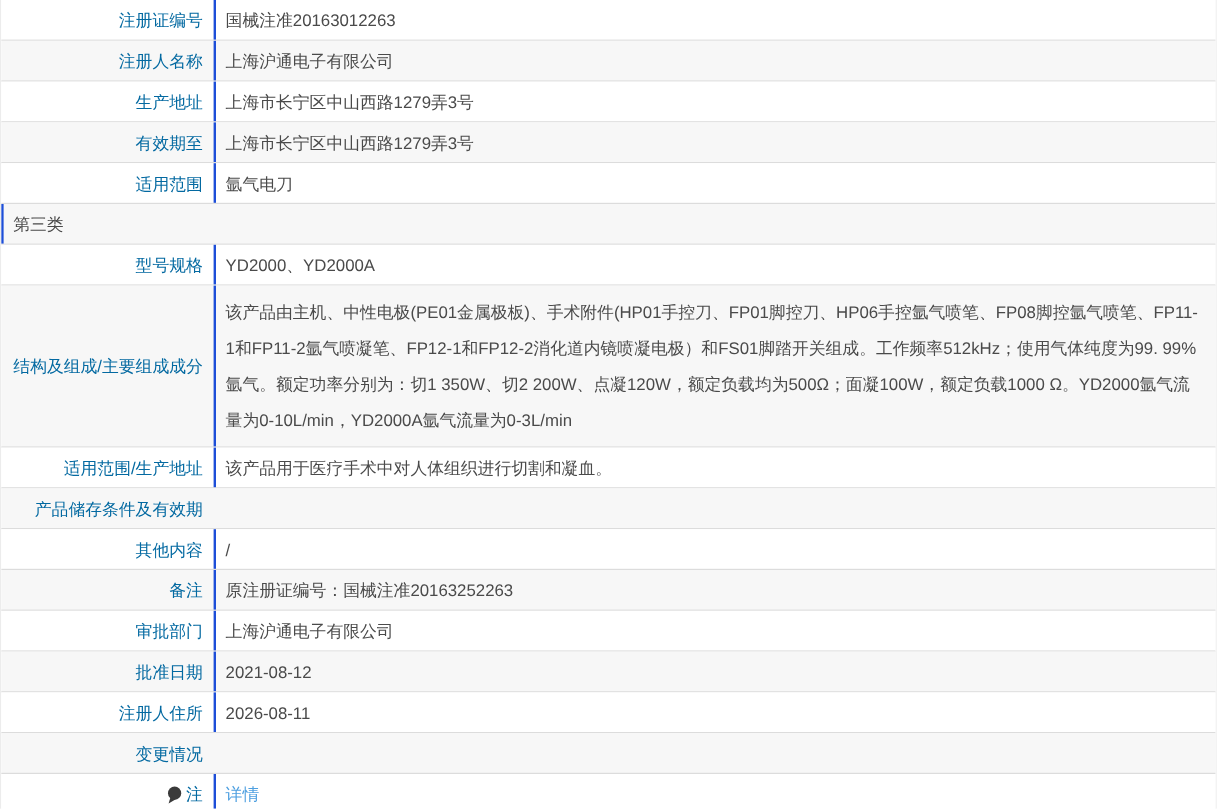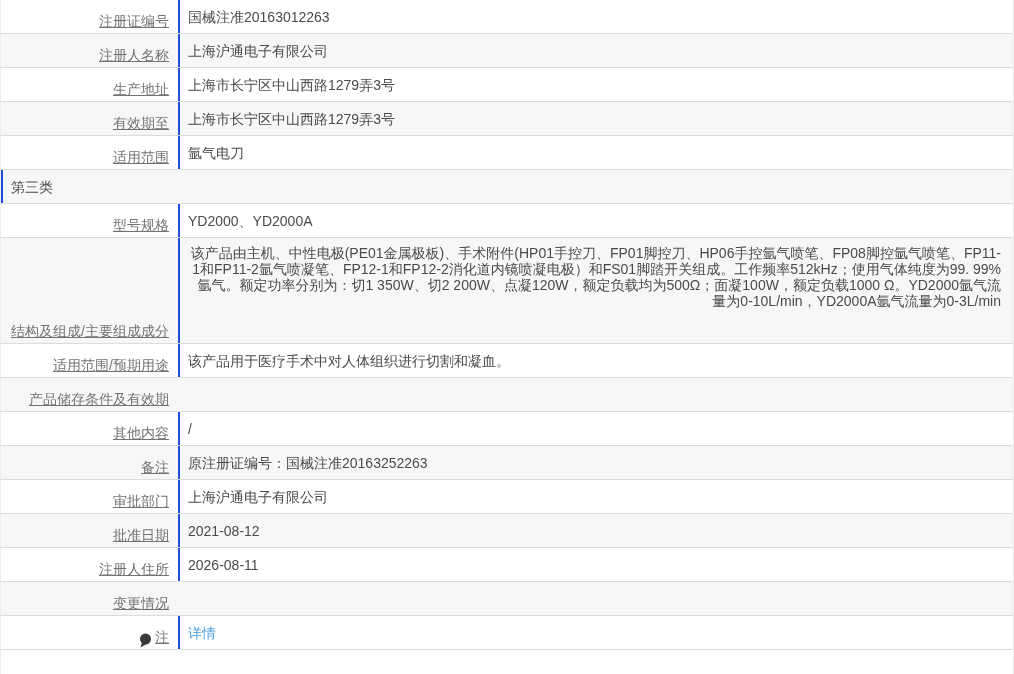--- a/index.html
+++ b/index.html
@@ -25,50 +25,48 @@
     background: #ffffff;
   }
   .row:nth-child(even) {
     background: #f7f7f7;
   }
   .cell-label {
     flex: 0 0 177px;
     width: 177px;
     box-sizing: border-box;
     display: flex;
-    align-items: flex-end;
+    align-items: center;
     justify-content: flex-end;
     text-align: right;
     padding: 2px 9px 2px 4px;
-    color: #737373;
+    color: #0369a1;
     font-size: 14px;
     line-height: 20px;
-    text-decoration: underline;
   }
   .cell-value {
     flex: 1 1 auto;
     box-sizing: border-box;
     border-left: 2px solid #1d4ed8;
     display: flex;
     align-items: center;
     padding: 2px 12px 2px 8px;
     color: #4a4a4a;
     font-size: 14px;
     line-height: 20px;
     min-width: 0;
   }
   .row.tall {
     min-height: 106px;
   }
   .row.tall .cell-value {
     display: block;
     padding-top: 7px;
     padding-bottom: 7px;
-    line-height: 16px;
-    text-align: right;
+    line-height: 30px;
   }
   .row.empty .cell-value {
     border-left-color: transparent;
   }
   a.detail-link {
     color: #4d9fe0;
     text-decoration: none;
     cursor: pointer;
   }
   .note-icon {
@@ -125,21 +123,21 @@
       <div class="cell-value">YD2000、YD2000A</div>
     </div>
     <div class="row tall">
       <div class="cell-label">
         <span>结构及组成/主要组成成分</span>
       </div>
       <div class="cell-value">该产品由主机、中性电极(PE01金属极板)、手术附件(HP01手控刀、FP01脚控刀、HP06手控氩气喷笔、FP08脚控氩气喷笔、FP11-1和FP11-2氩气喷凝笔、FP12-1和FP12-2消化道内镜喷凝电极）和FS01脚踏开关组成。工作频率512kHz；使用气体纯度为99. 99%氩气。额定功率分别为：切1 350W、切2 200W、点凝120W，额定负载均为500Ω；面凝100W，额定负载1000 Ω。YD2000氩气流量为0-10L/min，YD2000A氩气流量为0-3L/min</div>
     </div>
     <div class="row">
       <div class="cell-label">
-        <span>适用范围/预期用途</span>
+        <span>适用范围/生产地址</span>
       </div>
       <div class="cell-value">该产品用于医疗手术中对人体组织进行切割和凝血。</div>
     </div>
     <div class="row empty">
       <div class="cell-label">
         <span>产品储存条件及有效期</span>
       </div>
       <div class="cell-value"></div>
     </div>
     <div class="row">

